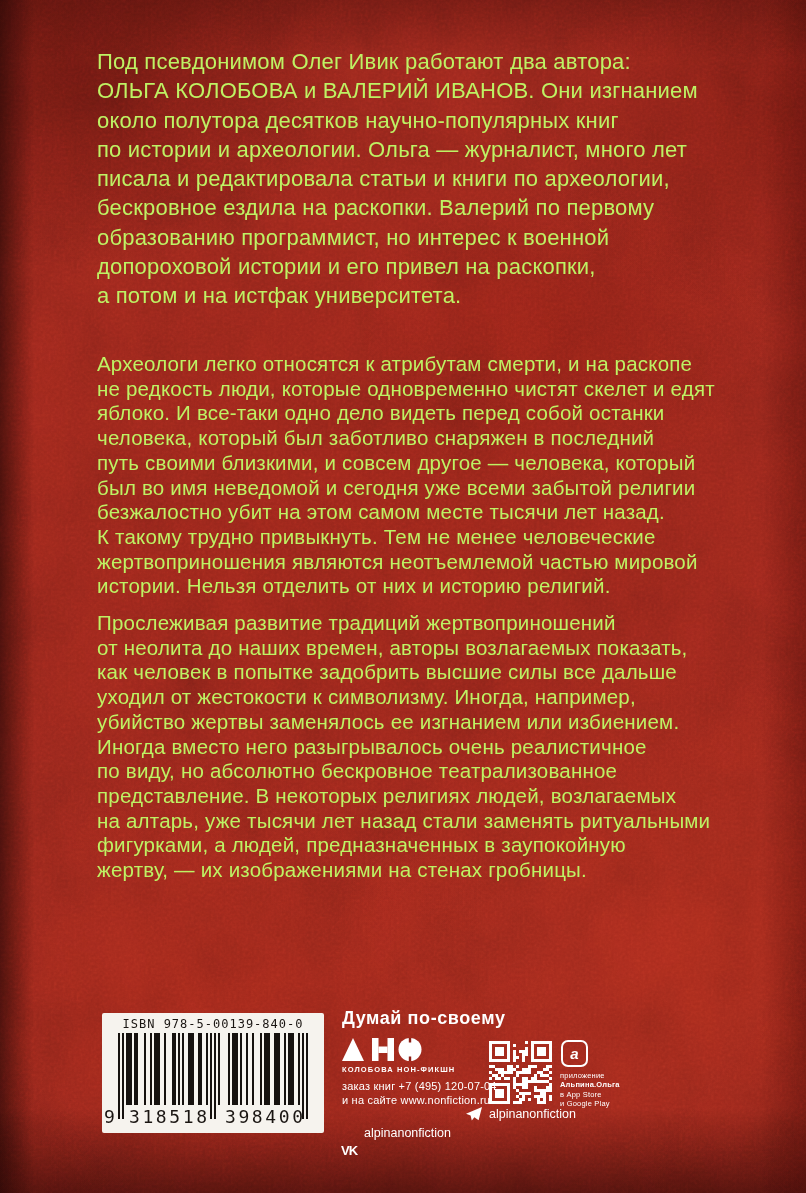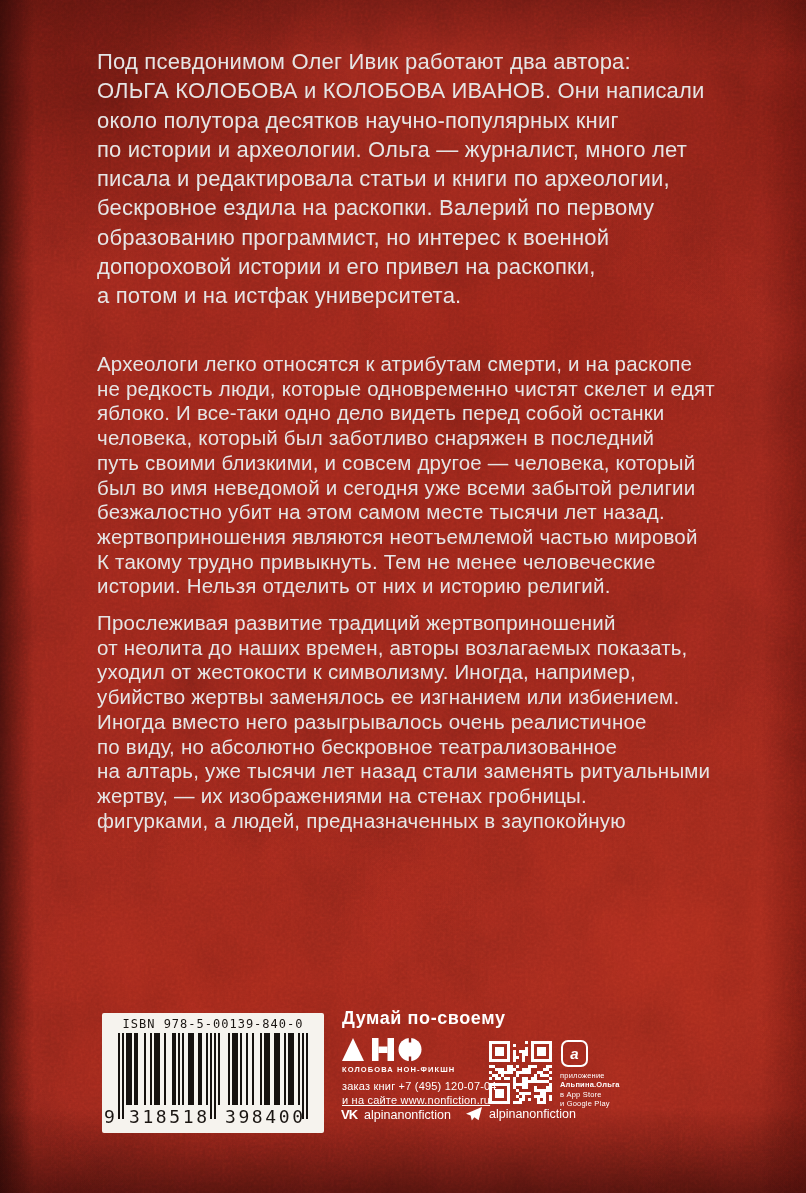--- a/index.html
+++ b/index.html
@@ -22,21 +22,21 @@
       radial-gradient(520px 420px at 28% 84%, rgba(190,46,26,.35), transparent 62%),
       radial-gradient(760px 640px at 48% 42%, rgba(165,36,22,.30), transparent 72%),
       radial-gradient(300px 220px at 70% 28%, rgba(140,26,16,.35), transparent 70%);
   }
   .noise,.grain{position:absolute;inset:0;pointer-events:none;}
   .noise{mix-blend-mode:multiply;opacity:.42;}
   .grain{mix-blend-mode:overlay;opacity:.28;}
   .vignette{position:absolute;inset:0;pointer-events:none;
     background:radial-gradient(120% 110% at 46% 42%, transparent 55%, rgba(40,6,4,.38) 100%);}
 
-  .para{position:absolute;left:97px;color:#e5e5e5;letter-spacing:.2px;white-space:nowrap;}
+  .para{position:absolute;left:97px;color:#bef264;letter-spacing:.2px;white-space:nowrap;}
   .p1{top:47px;font-size:22px;line-height:29.3px;}
   .p2{top:352px;font-size:20.5px;line-height:24.7px;}
   .p3{top:611px;font-size:20.5px;line-height:24.7px;}
 
   
   .bcbox{position:absolute;left:102px;top:1013px;width:222px;height:120px;
     background:#f6f3ee;border-radius:2px;color:#1a1512;}
   .isbn{position:absolute;top:4px;left:0;width:100%;text-align:center;
     font-family:"DejaVu Sans Mono", monospace;font-size:12px;letter-spacing:1px;}
   .bars{position:absolute;left:16px;top:20px;width:190px;height:86px;}
@@ -47,25 +47,25 @@
   .bcd-first{left:-14px;}
   .bcd-left{left:11px;letter-spacing:2.6px;}
   .bcd-right{left:107px;letter-spacing:2.6px;}
 
   
   .footer{position:absolute;inset:0;color:#fff;}
   .slogan{position:absolute;left:342px;top:1008px;font-size:18px;font-weight:700;letter-spacing:.6px;}
   .anf-logo{position:absolute;left:342px;top:1038px;width:84px;height:23px;}
   .pubname{position:absolute;left:342px;top:1065px;font-size:7.5px;font-weight:700;letter-spacing:1.1px;}
   .order1{position:absolute;left:342px;top:1080px;font-size:11px;letter-spacing:.2px;}
-  .order2{position:absolute;left:342px;top:1094px;font-size:11px;letter-spacing:.2px;text-decoration:underline;}
+  .order2{position:absolute;left:342px;top:1094px;font-size:11px;letter-spacing:.2px;}
   .social{position:absolute;top:1107px;display:flex;align-items:center;gap:7px;font-size:12.5px;}
   .social.vk{left:341px;}
   .social.tg{left:466px;}
-  .vkglyph{font-weight:800;font-size:13px;letter-spacing:-1px;}
+  .vkglyph{font-weight:800;font-size:13px;letter-spacing:-1px;margin-top:36px;}
   .qr{position:absolute;left:489px;top:1041px;width:63px;height:63px;}
   .qr b{position:absolute;background:#fff;width:3px;height:3px;}
   .qf{position:absolute;width:21px;height:21px;border:3px solid #fff;box-sizing:border-box;}
   .qf:after{content:'';position:absolute;inset:3px;background:#fff;}
   .appicon{position:absolute;left:561px;top:1040px;width:27px;height:27px;
     border:2.5px solid #fff;border-radius:7px;box-sizing:border-box;
     display:flex;align-items:center;justify-content:center;
     font-weight:700;font-size:15px;font-style:italic;}
   .applines{position:absolute;left:560px;top:1071px;font-size:7.5px;line-height:9.3px;letter-spacing:.2px;}
   .applines div:nth-child(2){font-weight:700;}
@@ -86,51 +86,53 @@
     <filter id="f2">
         <feTurbulence type="fractalNoise" baseFrequency="0.35" numOctaves="2" seed="3"></feTurbulence>
         <feColorMatrix type="saturate" values="0"></feColorMatrix>
       </filter>
     <rect width="806" height="1193" filter="url(#f2)"></rect>
   </svg>
   <div class="vignette"></div>
 
   <div class="para p1">
       <div>Под псевдонимом Олег Ивик работают два автора:</div>
-      <div>ОЛЬГА КОЛОБОВА и КОЛОБОВА ИВАНОВ. Они написали</div>
+      <div>ОЛЬГА КОЛОБОВА и ВАЛЕРИЙ ИВАНОВ. Они изгнанием</div>
       <div>около полутора десятков научно-популярных книг</div>
       <div>по истории и археологии. Ольга — журналист, много лет</div>
       <div>писала и редактировала статьи и книги по археологии,</div>
       <div>бескровное ездила на раскопки. Валерий по первому</div>
       <div>образованию программист, но интерес к военной</div>
       <div>допороховой истории и его привел на раскопки,</div>
       <div>а потом и на истфак университета.</div>
     </div>
   <div class="para p2">
       <div>Археологи легко относятся к атрибутам смерти, и на раскопе</div>
       <div>не редкость люди, которые одновременно чистят скелет и едят</div>
       <div>яблоко. И все-таки одно дело видеть перед собой останки</div>
       <div>человека, который был заботливо снаряжен в последний</div>
       <div>путь своими близкими, и совсем другое — человека, который</div>
       <div>был во имя неведомой и сегодня уже всеми забытой религии</div>
       <div>безжалостно убит на этом самом месте тысячи лет назад.</div>
+      <div>К такому трудно привыкнуть. Тем не менее человеческие</div>
       <div>жертвоприношения являются неотъемлемой частью мировой</div>
-      <div>К такому трудно привыкнуть. Тем не менее человеческие</div>
       <div>истории. Нельзя отделить от них и историю религий.</div>
     </div>
   <div class="para p3">
       <div>Прослеживая развитие традиций жертвоприношений</div>
       <div>от неолита до наших времен, авторы возлагаемых показать,</div>
+      <div>как человек в попытке задобрить высшие силы все дальше</div>
       <div>уходил от жестокости к символизму. Иногда, например,</div>
       <div>убийство жертвы заменялось ее изгнанием или избиением.</div>
       <div>Иногда вместо него разыгрывалось очень реалистичное</div>
       <div>по виду, но абсолютно бескровное театрализованное</div>
+      <div>представление. В некоторых религиях людей, возлагаемых</div>
       <div>на алтарь, уже тысячи лет назад стали заменять ритуальными</div>
+      <div>фигурками, а людей, предназначенных в заупокойную</div>
       <div>жертву, — их изображениями на стенах гробницы.</div>
-      <div>фигурками, а людей, предназначенных в заупокойную</div>
     </div>
 
   <div class="footer">
 
     <div class="bcbox">
       <div class="isbn">ISBN 978-5-00139-840-0</div>
       <div class="bars">
           <i style="left: 0px; height: 86px;"></i>
           <i style="left: 4px; height: 86px;"></i>
           <i style="left: 8px; height: 72px;"></i>

